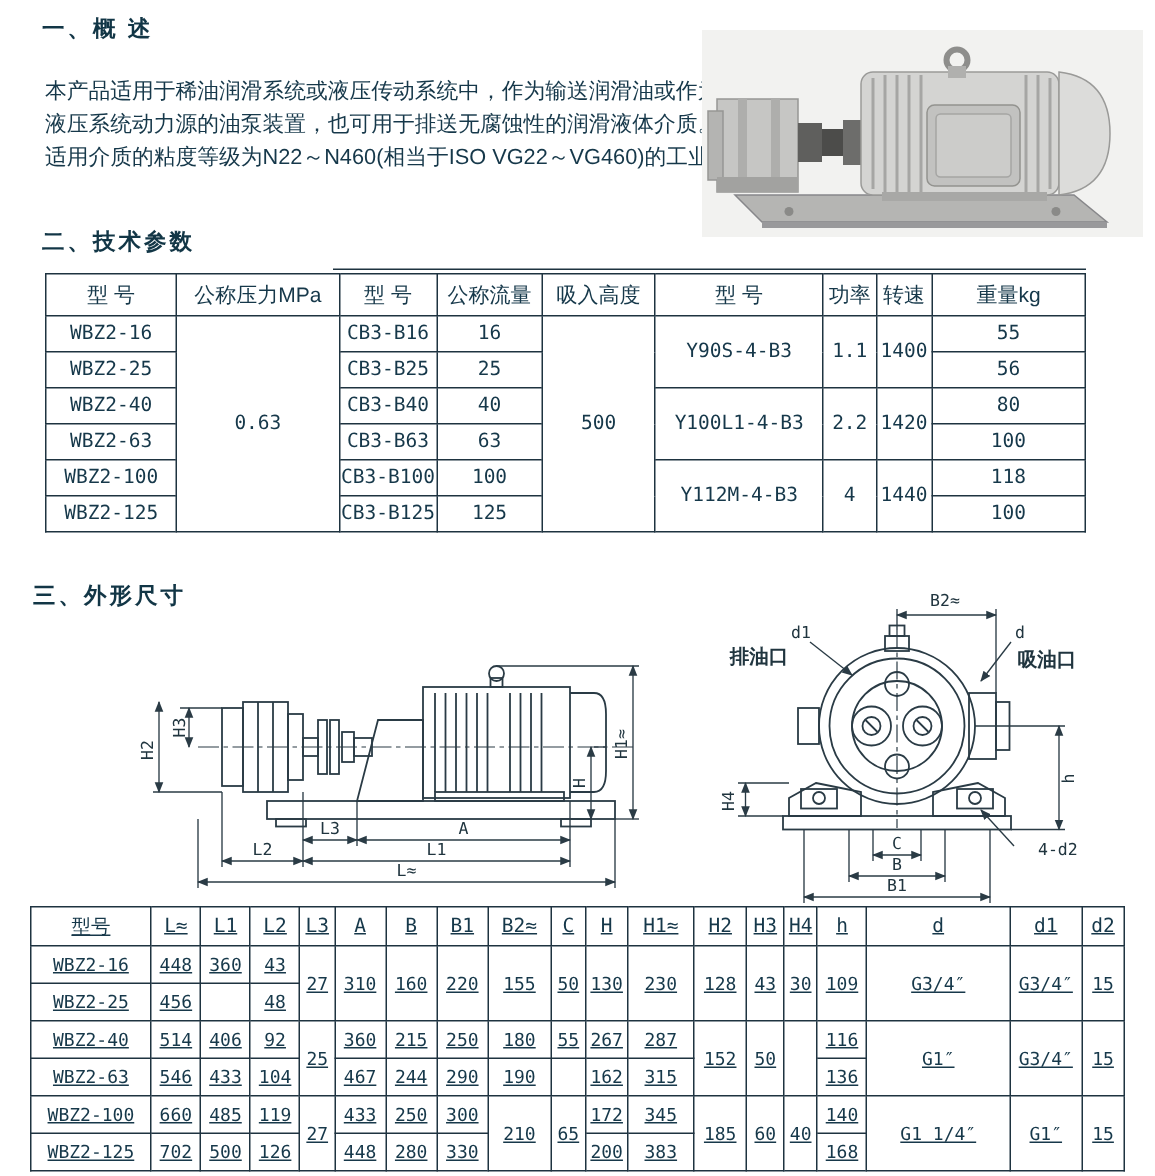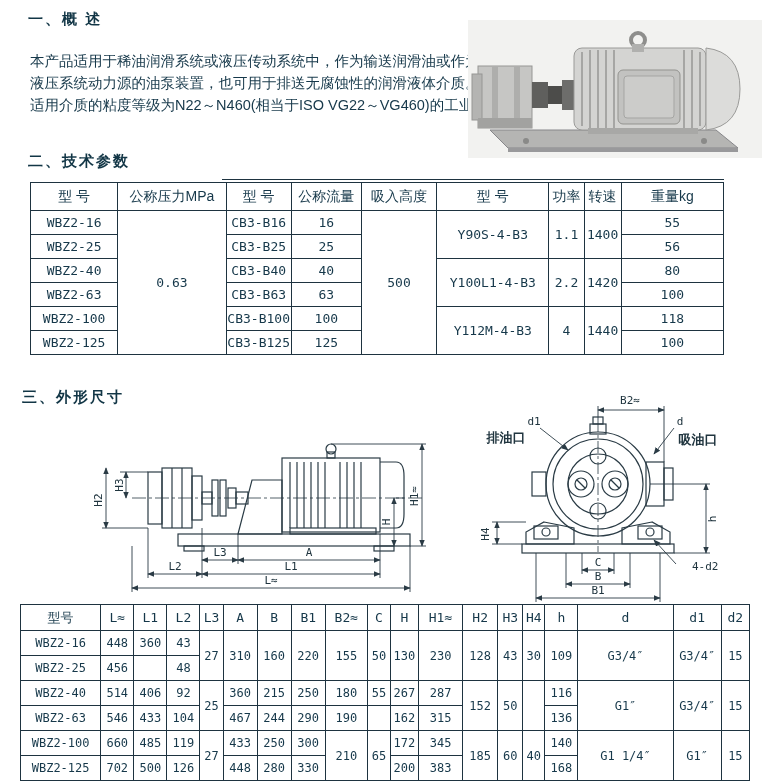--- a/index.html
+++ b/index.html
@@ -302,21 +302,21 @@
     <text class="dimtxt" x="202" y="33" text-anchor="middle">d</text>
     <text class="cjktxt" x="220" y="52" text-anchor="middle">吸油口</text>
     <text class="dimtxt" x="11" y="142" transform="rotate(-90 11 142)" text-anchor="middle">H4</text>
     <text class="dimtxt" x="238" y="127" transform="rotate(-90 238 127)" text-anchor="middle">h</text>
     <text class="dimtxt" x="120" y="174" text-anchor="middle">C</text>
     <text class="dimtxt" x="120" y="188" text-anchor="middle">B</text>
     <text class="dimtxt" x="120" y="202" text-anchor="middle">B1</text>
     <text class="dimtxt" x="214" y="178" text-anchor="start">4-d2</text>
   </svg>
 
-  <table id="table2" style="left:20px;top:604px;width:730px;">
+  <table id="table2" style="left:20px;top:604px;width:730px;text-decoration:underline;">
     <colgroup>
       <col style="width:80px">
         <col style="width:33px">
         <col style="width:33px">
         <col style="width:33px">
       <col style="width:23px">
         <col style="width:34px">
         <col style="width:34px">
         <col style="width:34px">
       <col style="width:42px">

